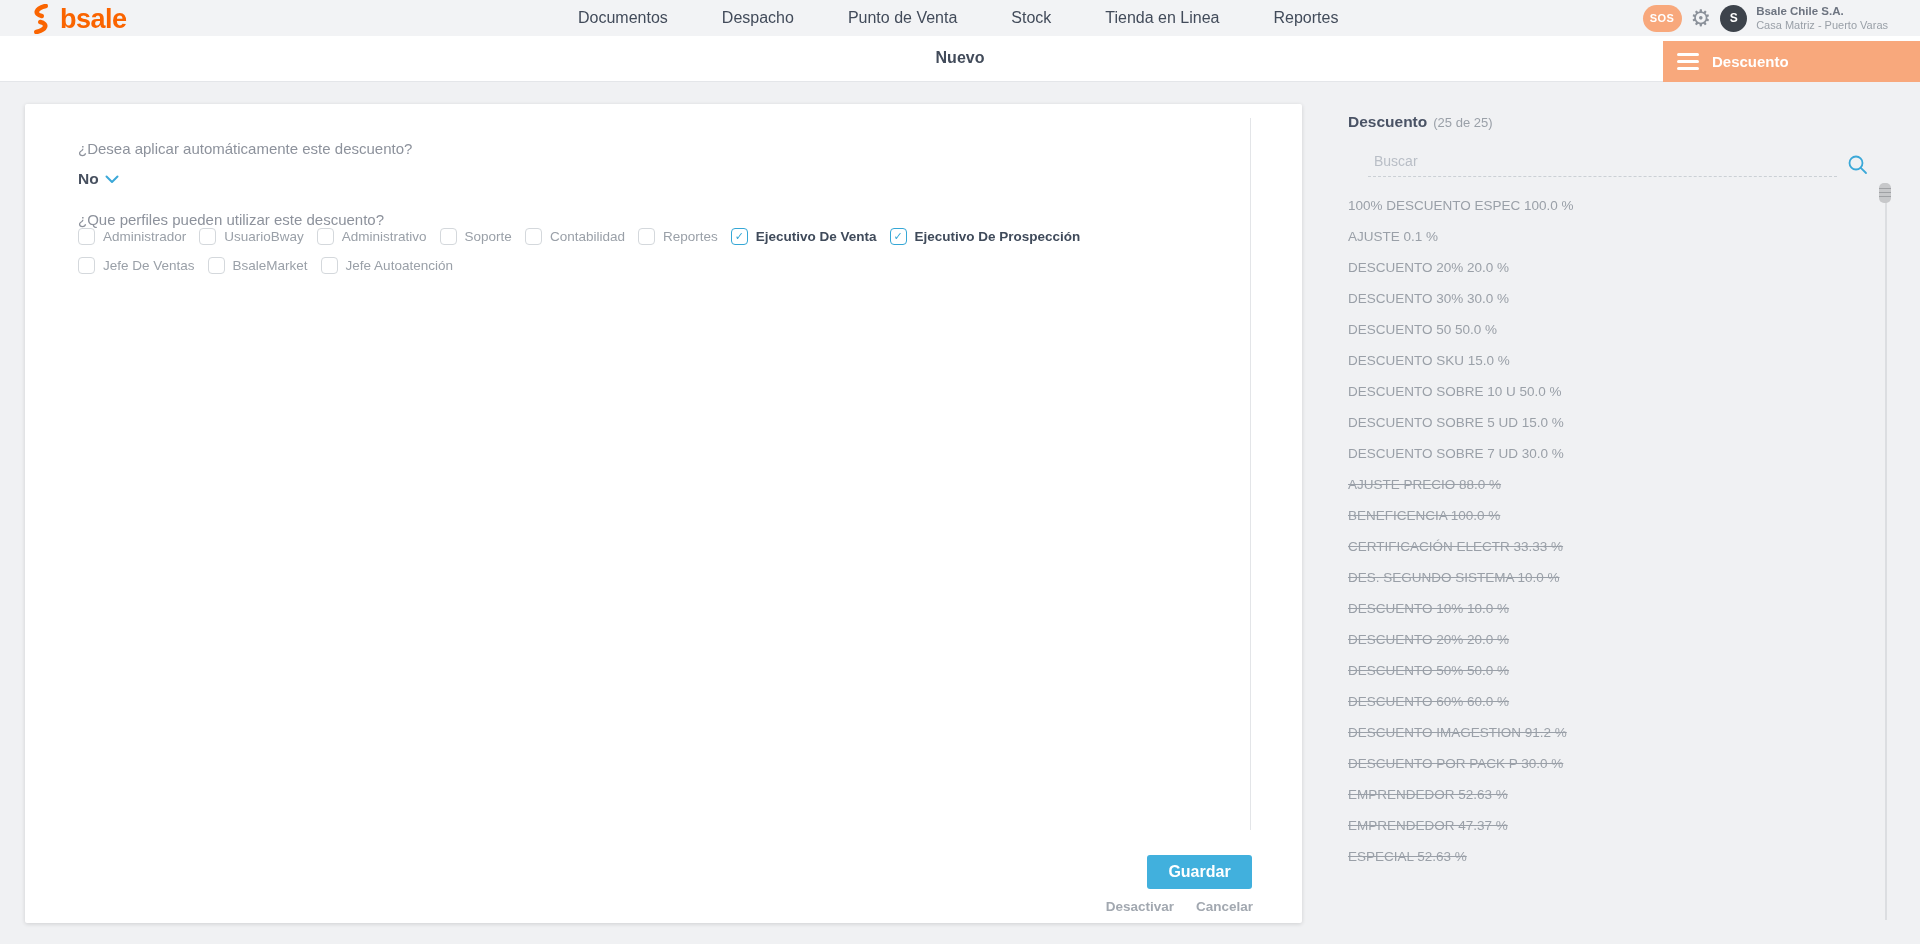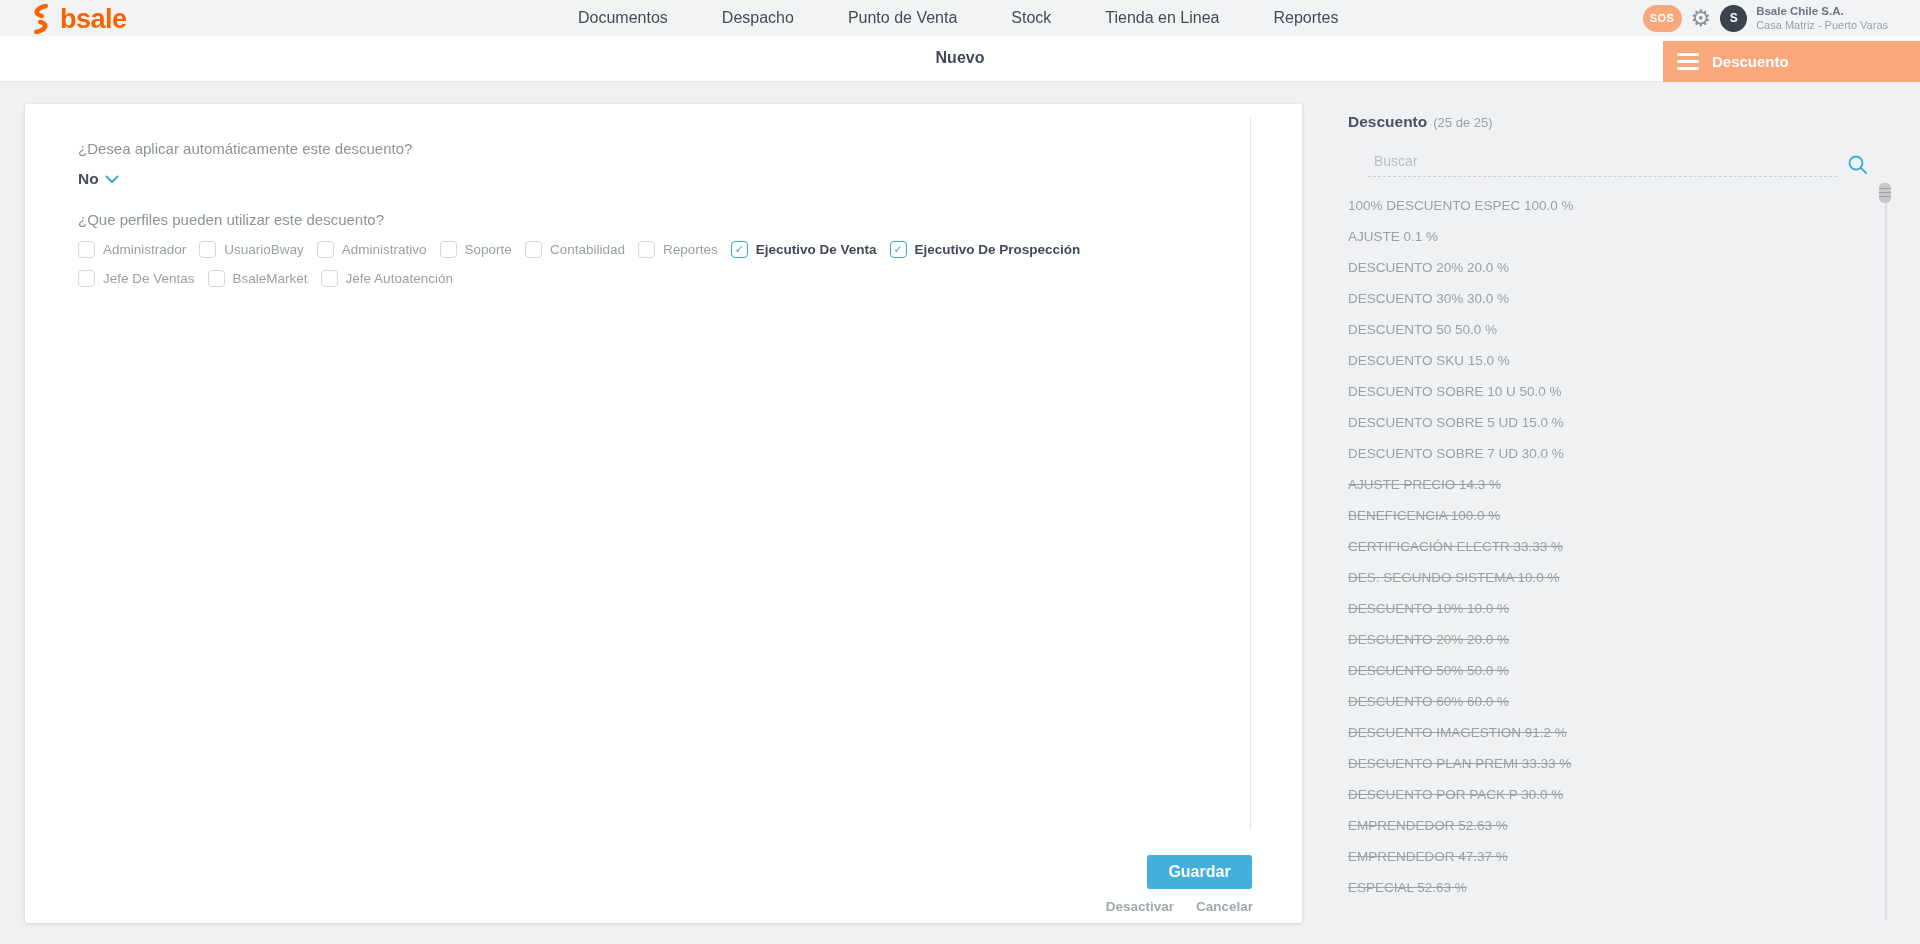--- a/index.html
+++ b/index.html
@@ -62,21 +62,21 @@
   .field.f2{width:495px;}
   .field label{font-size:14.5px;color:var(--label-gray);margin-bottom:10px;}
   .field input{border:none;outline:none;border-bottom:1px dashed #cbd0d5;font-family:inherit;
     font-size:15px;color:var(--value-gray);padding:0 4px 8px 4px;background:transparent;width:100%;}
   .field.f2 input{text-align:right;}
 
   .question{margin-top:23px;font-size:15px;color:var(--label-gray);}
   .answer{margin-top:13px;display:flex;align-items:center;gap:6px;cursor:pointer;width:max-content;}
   .answer .ans-text{font-size:15.5px;font-weight:bold;color:#47505f;}
 
-  .profiles{margin-top:13px;display:flex;flex-wrap:wrap;column-gap:13px;row-gap:12px;width:1085px;}
+  .profiles{display:flex;flex-wrap:wrap;column-gap:13px;row-gap:12px;width:1085px;}
   .profile{display:flex;align-items:center;gap:8px;cursor:pointer;}
   .cb{width:17px;height:17px;border:1.5px solid #d4d8dc;border-radius:4px;background:#fff;
     display:flex;align-items:center;justify-content:center;font-size:11px;color:transparent;flex:none;}
   .profile.checked .cb{border-color:var(--cb-blue);color:var(--cb-blue);}
   .profile .p-lbl{font-size:13.5px;color:var(--muted);white-space:nowrap;}
   .profile.checked .p-lbl{color:#3f4a5a;font-weight:bold;}
 
   .save-btn{position:absolute;left:1122px;top:751px;width:105px;height:34px;background:var(--blue);
     color:#fff;font-family:inherit;font-size:16px;font-weight:bold;border:none;border-radius:3px;cursor:pointer;}
   .links-row{position:absolute;left:1014px;top:795px;width:214px;display:flex;justify-content:flex-end;gap:22px;}
@@ -233,30 +233,29 @@
   <div class="sb-list" id="discount-list">
       <div class="sb-item">100% DESCUENTO ESPEC 100.0 %</div>
       <div class="sb-item">AJUSTE 0.1 %</div>
       <div class="sb-item">DESCUENTO 20% 20.0 %</div>
       <div class="sb-item">DESCUENTO 30% 30.0 %</div>
       <div class="sb-item">DESCUENTO 50 50.0 %</div>
       <div class="sb-item">DESCUENTO SKU 15.0 %</div>
       <div class="sb-item">DESCUENTO SOBRE 10 U 50.0 %</div>
       <div class="sb-item">DESCUENTO SOBRE 5 UD 15.0 %</div>
       <div class="sb-item">DESCUENTO SOBRE 7 UD 30.0 %</div>
-      <div class="sb-item struck">AJUSTE PRECIO 14.3 %</div>
+      <div class="sb-item struck">AJUSTE PRECIO 88.0 %</div>
       <div class="sb-item struck">BENEFICENCIA 100.0 %</div>
       <div class="sb-item struck">CERTIFICACIÓN ELECTR 33.33 %</div>
       <div class="sb-item struck">DES. SEGUNDO SISTEMA 10.0 %</div>
       <div class="sb-item struck">DESCUENTO 10% 10.0 %</div>
       <div class="sb-item struck">DESCUENTO 20% 20.0 %</div>
       <div class="sb-item struck">DESCUENTO 50% 50.0 %</div>
       <div class="sb-item struck">DESCUENTO 60% 60.0 %</div>
       <div class="sb-item struck">DESCUENTO IMAGESTION 91.2 %</div>
-      <div class="sb-item struck">DESCUENTO PLAN PREMI 33.33 %</div>
       <div class="sb-item struck">DESCUENTO POR PACK P 30.0 %</div>
       <div class="sb-item struck">EMPRENDEDOR 52.63 %</div>
       <div class="sb-item struck">EMPRENDEDOR 47.37 %</div>
       <div class="sb-item struck">ESPECIAL 52.63 %</div>
     </div>
 </div>
 
 <div class="scroll-track"></div>
 <div class="scroll-thumb"></div>
 

